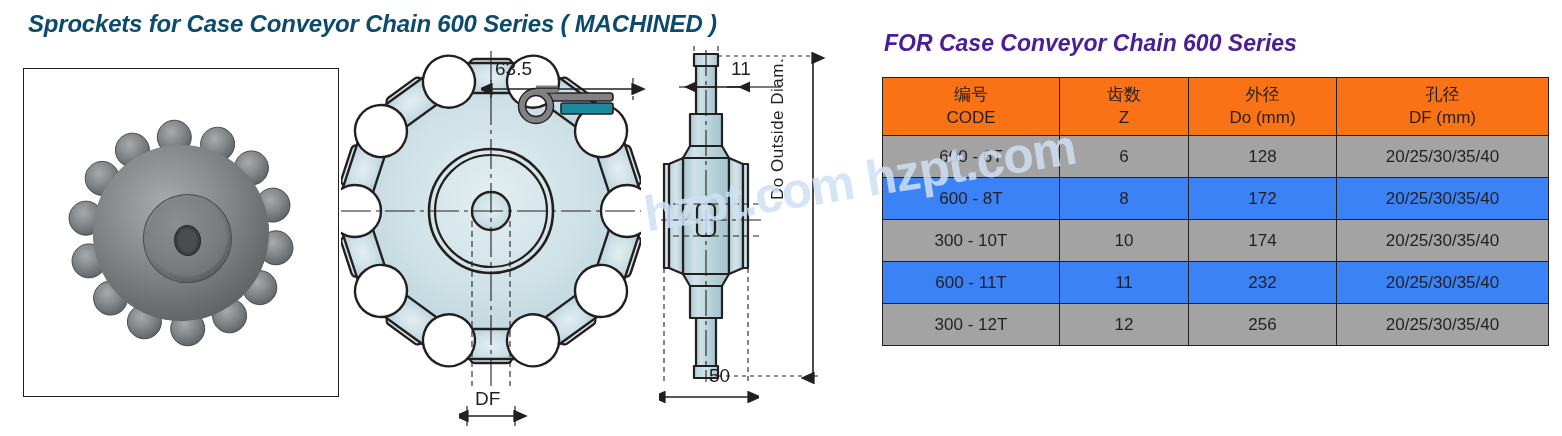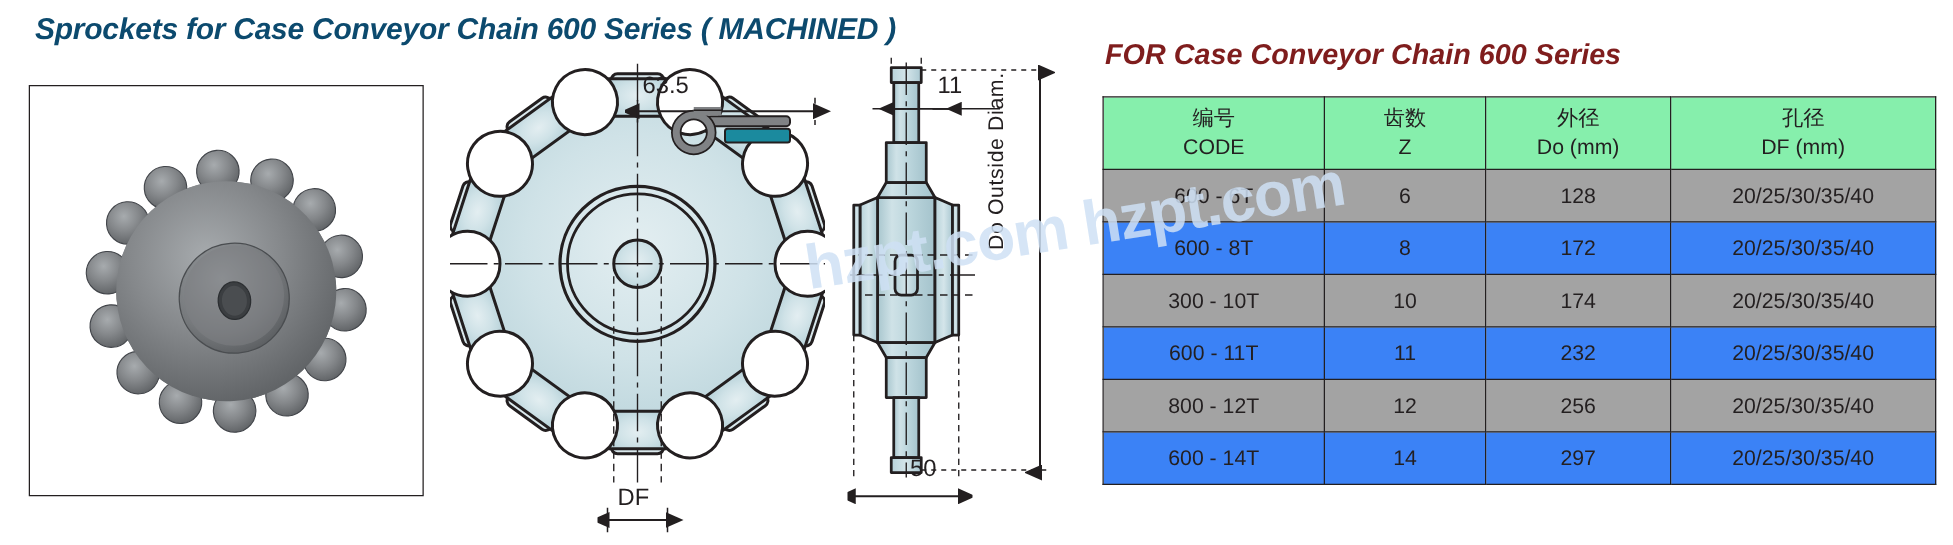--- a/index.html
+++ b/index.html
@@ -45,21 +45,21 @@
     left: 50%;
     top: 50%;
     width: 236px;
     height: 248px;
     transform: translate(-50%, -50%) rotate(-4deg);
   }
 
   
   #drawings {
     position: absolute;
-    left: 350px;
+    left: 331px;
     top: 0;
     width: 520px;
     height: 328px;
   }
   #front-view-svg { position: absolute; left: 10px; top: 46px; }
   #side-view-svg  { position: absolute; left: 330px; top: 46px; }
 
   .dim-text {
     position: absolute;
     font-family: "Liberation Sans", sans-serif;
@@ -82,41 +82,41 @@
 
   
   #right-title {
     position: absolute;
     left: 884px;
     top: 30px;
     font-size: 23px;
     font-weight: bold;
     font-style: italic;
     white-space: nowrap;
-    color: #7f1d1d;
+    color: #4c1d95;
   }
 
   
   #spec-table {
     position: absolute;
     left: 882px;
     top: 77px;
     width: 666px;
     border-collapse: collapse;
     table-layout: fixed;
     font-family: "Liberation Sans", sans-serif;
   }
   #spec-table th, #spec-table td {
     border: 1px solid #231f20;
     text-align: center;
     color: #231f20;
     font-weight: normal;
   }
   #spec-table th {
-    background: #86efac;
+    background: #f97316;
     height: 57px;
     font-size: 17px;
     line-height: 1.35;
     padding: 0;
   }
   #spec-table th .cn { display: block; font-size: 17px; }
   #spec-table th .en { display: block; font-size: 17px; }
   #spec-table td {
     height: 41px;
     font-size: 17px;
@@ -520,27 +520,21 @@
       <td>174</td>
       <td>20/25/30/35/40</td>
     </tr>
     <tr class="row-even">
       <td>600 - 11T</td>
       <td>11</td>
       <td>232</td>
       <td>20/25/30/35/40</td>
     </tr>
     <tr class="row-odd">
-      <td>800 - 12T</td>
+      <td>300 - 12T</td>
       <td>12</td>
       <td>256</td>
       <td>20/25/30/35/40</td>
     </tr>
-    <tr class="row-even">
-      <td>600 - 14T</td>
-      <td>14</td>
-      <td>297</td>
-      <td>20/25/30/35/40</td>
-    </tr>
   </tbody>
 </table>
 
 <div id="watermark">hzpt.com hzpt.com</div>
 
 </body></html>

